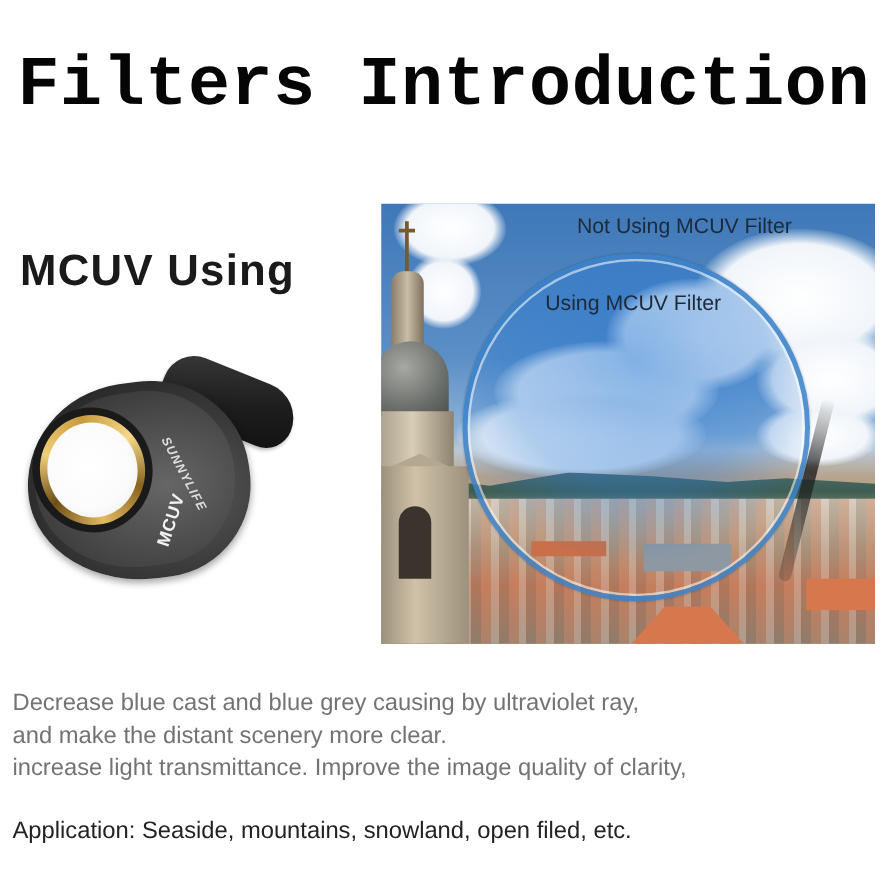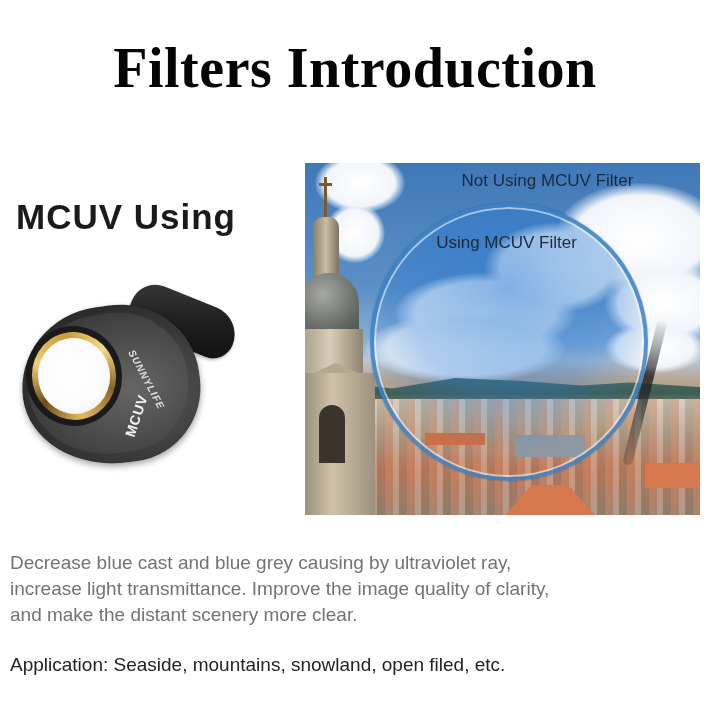--- a/index.html
+++ b/index.html
@@ -8,21 +8,21 @@
       background: #ffffff;
       position: relative;
       overflow: hidden;
       font-family: "Liberation Sans", sans-serif;
       color: #1e1e1e;
     }
     .title {
       position: absolute;
       left: 0; top: 36px; width: 710px;
       text-align: center;
-      font-family: Liberation Serif, serif;
+      font-family: Liberation Mono, monospace;
       font-weight: bold;
       font-size: 56px;
       line-height: 64px;
       color: #050505;
       letter-spacing: 0.5px;
     }
     .product-title {
       position: absolute;
       left: 16px; top: 196px;
       font-family: "Liberation Sans", sans-serif;
@@ -307,17 +307,17 @@
   <div class="lens-circle">
     <div class="rim-dark"></div>
   </div>
 
   <div class="label-not">Not Using MCUV Filter</div>
   <div class="label-using">Using MCUV Filter</div>
 </div>
 
 <div class="desc">
   <span class="line">Decrease blue cast and blue grey causing by ultraviolet ray,</span>
+  <span class="line">and make the distant scenery more clear.</span>
   <span class="line">increase light transmittance. Improve the image quality of clarity,</span>
-  <span class="line">and make the distant scenery more clear.</span>
 </div>
 
 <div class="application">Application: Seaside, mountains, snowland, open filed, etc.</div>
 
 </body></html>

